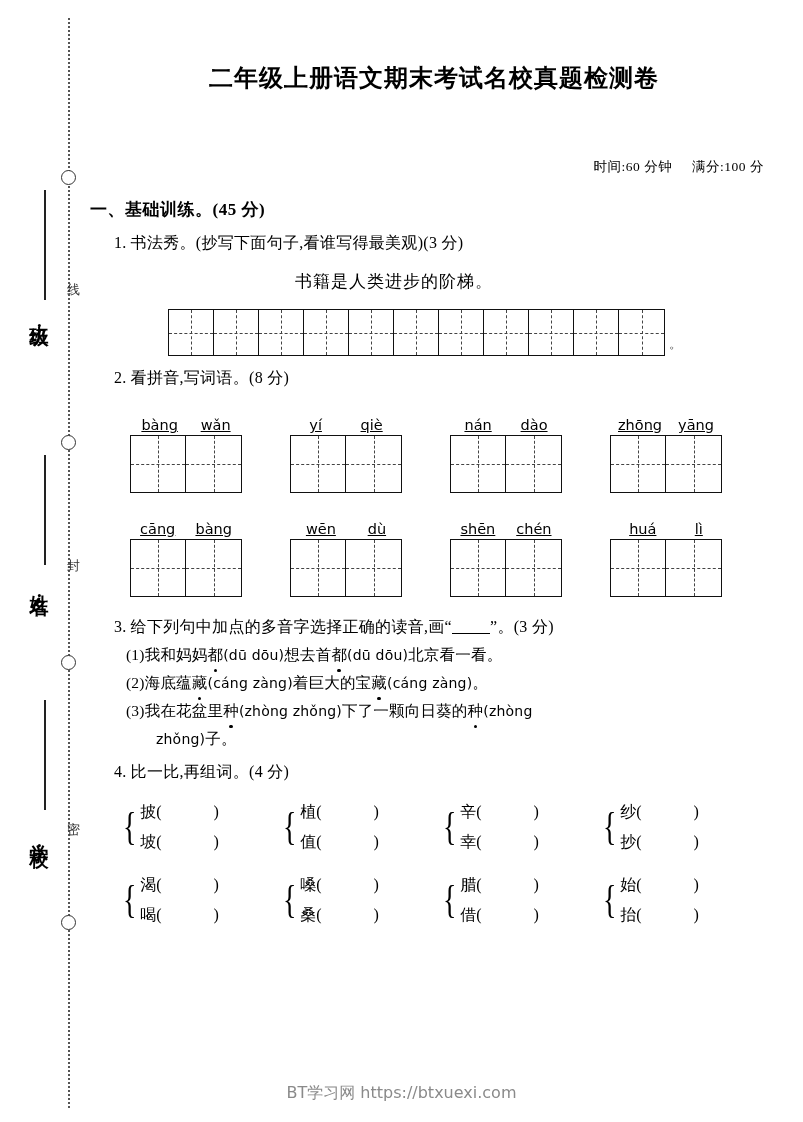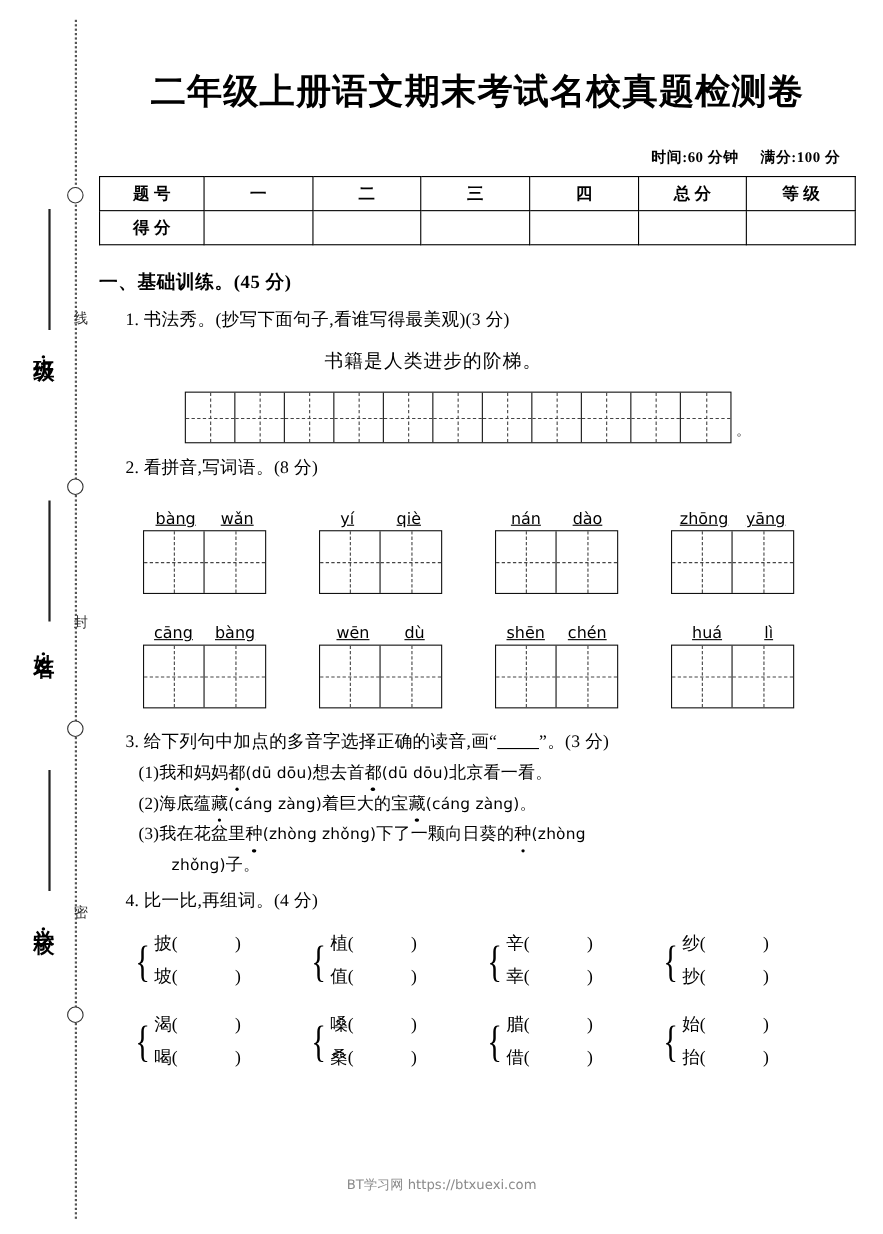--- a/index.html
+++ b/index.html
@@ -67,32 +67,32 @@
   
   .page {
     position: absolute;
     left: 90px; top: 0;
     width: 713px; height: 1122px;
     padding: 0 25px 0 0;
   }
 
   .title {
     margin-top: 62px;
-    font-size: 32px;
+    font-size: 24px;
     font-weight: bold;
     text-align: center;
     letter-spacing: 1px;
     font-family: "Liberation Serif", "DejaVu Serif", serif;
   }
 
   .meta-line {
-    margin-top: 28px;
+    margin-top: 64px;
     text-align: right;
     font-size: 13.5px;
-    font-weight: bold;
+    font-weight: normal;
     padding-right: 14px;
     letter-spacing: 0.5px;
   }
   .meta-line span { margin-left: 16px; }
 
   table.score {
     margin-top: 8px;
     width: 688px;
     border-collapse: collapse;
     table-layout: fixed;
@@ -242,23 +242,23 @@
     font-family: "Liberation Serif", serif;
     transform: scaleX(0.7);
   }
   .cmp-words { font-size: 16px; line-height: 1.85; }
   .cmp-words div { white-space: nowrap; }
   .paren-gap { display: inline-block; width: 52px; }
 
   .footer {
     position: absolute;
     left: 0; right: 0;
-    bottom: 36px;
+    bottom: 18px;
     text-align: center;
-    font-size: 12px;
+    font-size: 16px;
     color: #8a8a8a;
     font-family: "DejaVu Sans", sans-serif;
   }
 </style>
 </head>
 <body>
 
 <div class="margin-col">
   <div class="dotted-line"></div>
 
@@ -283,42 +283,20 @@
 
 <div class="page">
 
   <div class="title">二年级上册语文期末考试名校真题检测卷</div>
 
   <div class="meta-line">
     <span>时间:60 分钟</span>
     <span>满分:100 分</span>
   </div>
 
-  <table class="score">
-    <tbody>
-        <tr>
-      <td class="head-first">题号</td>
-      <td>一</td>
-      <td>二</td>
-      <td>三</td>
-      <td>四</td>
-      <td>总分</td>
-      <td>等级</td>
-    </tr>
-    <tr>
-      <td class="head-first">得分</td>
-      <td></td>
-      <td></td>
-      <td></td>
-      <td></td>
-      <td></td>
-      <td></td>
-    </tr>
-  </tbody>
-    </table>
 
   <div class="section-title">
     <span>一、基础训练。</span><span class="pts">(45 分)</span>
   </div>
 
   <div class="q kai">
     <span class="num">1.</span><span>书法秀。</span><span>(抄写下面句子,看谁写得最美观)</span><span>(3 分)</span>
   </div>
 
   <div class="copy-sentence">书籍是人类进步的阶梯。</div>

